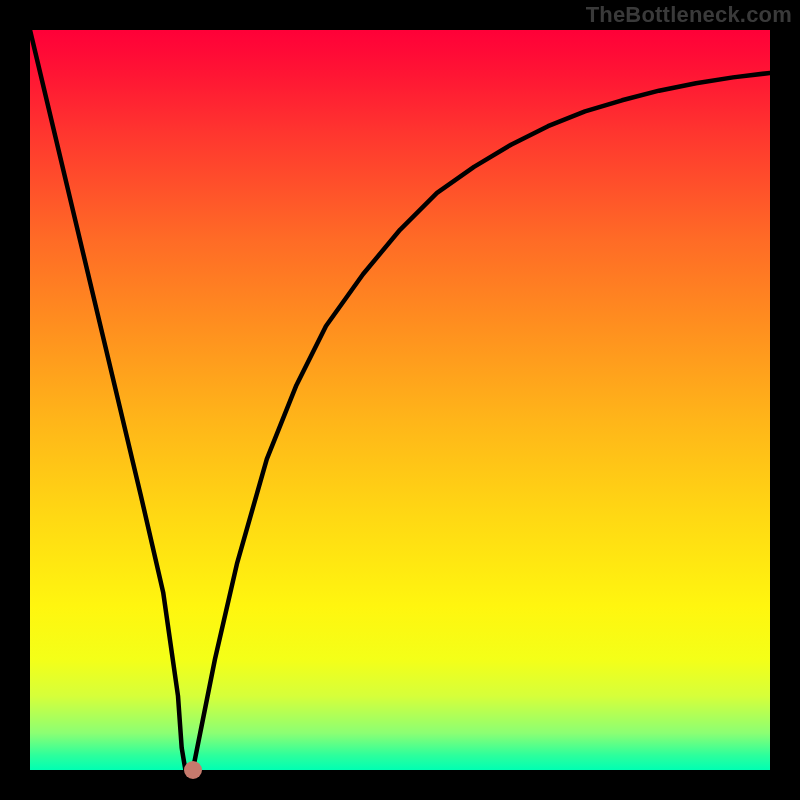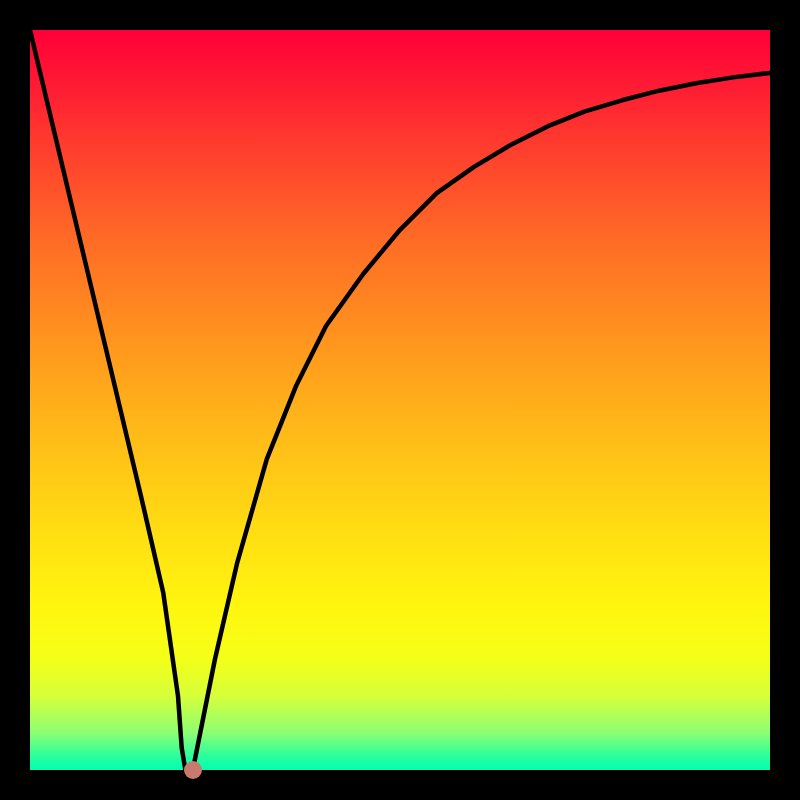--- a/index.html
+++ b/index.html
@@ -66,20 +66,21 @@
     height: 18px;
     border-radius: 50%;
     background: #c77a6d;
     transform: translate(-50%, -50%);
   }
 </style>
 </head>
 <body>
 
 <div class="frame">
+  <div class="watermark">TheBottleneck.com</div>
 
   <div class="plot">
     <div class="gradient"></div>
 
     <svg class="curve" viewBox="0 0 740 740" preserveAspectRatio="none">
       <path id="curve-path" d="M0.00 0.00 L37.00 155.40 L74.00 310.80 L111.00 466.20 L133.20 562.40 L148.00 666.00 L151.70 717.80 L155.40 740.00 L162.80 740.00 L170.20 703.00 L185.00 629.00 L207.20 532.80 L236.80 429.20 L266.40 355.20 L296.00 296.00 L333.00 244.20 L370.00 199.80 L407.00 162.80 L444.00 136.90 L481.00 114.70 L518.00 96.20 L555.00 81.40 L592.00 70.30 L629.00 60.68 L666.00 53.28 L703.00 47.36 L740.00 42.92" fill="none" stroke="#000" stroke-width="4.5" stroke-linejoin="round" stroke-linecap="round"></path>
     </svg>
 
     <div class="dot" id="min-dot" style="left: 162.8px; top: 740px; background: rgb(199, 122, 109);"></div>
   </div>

